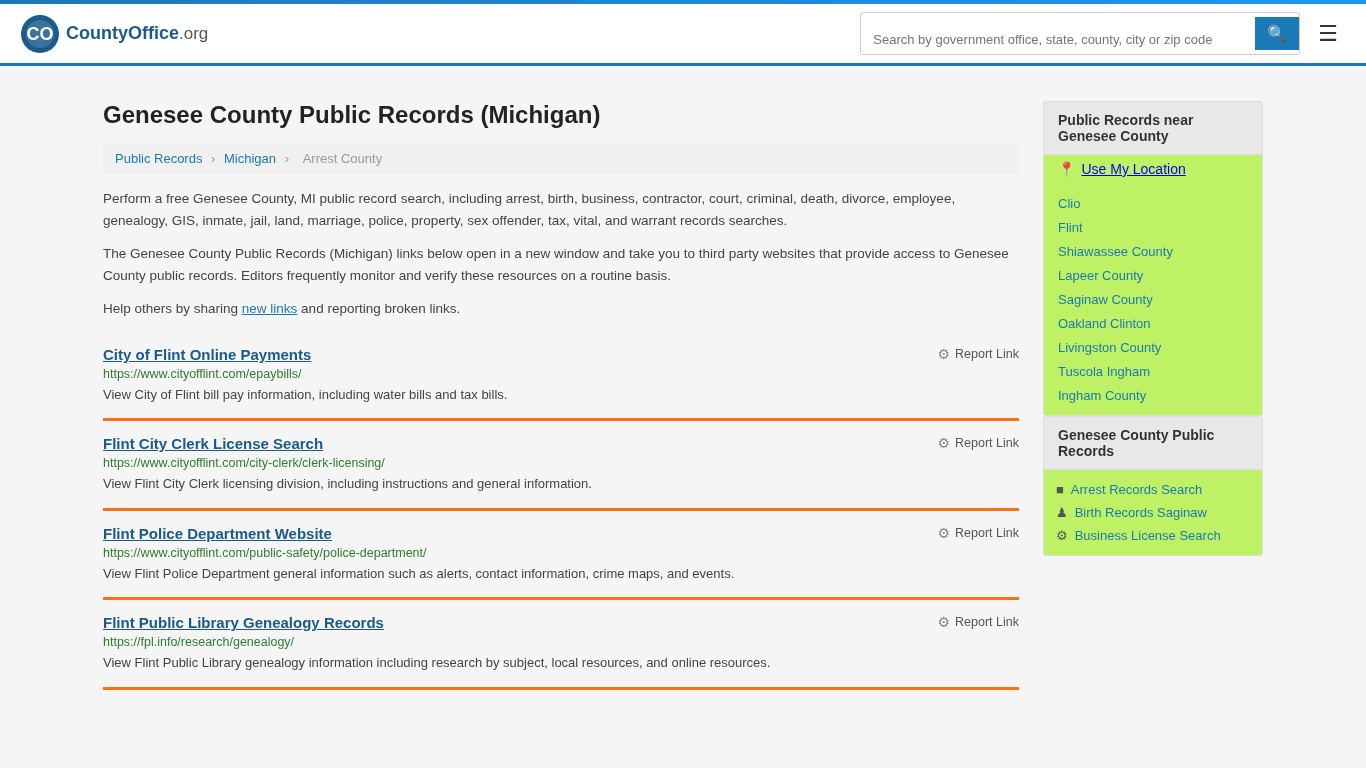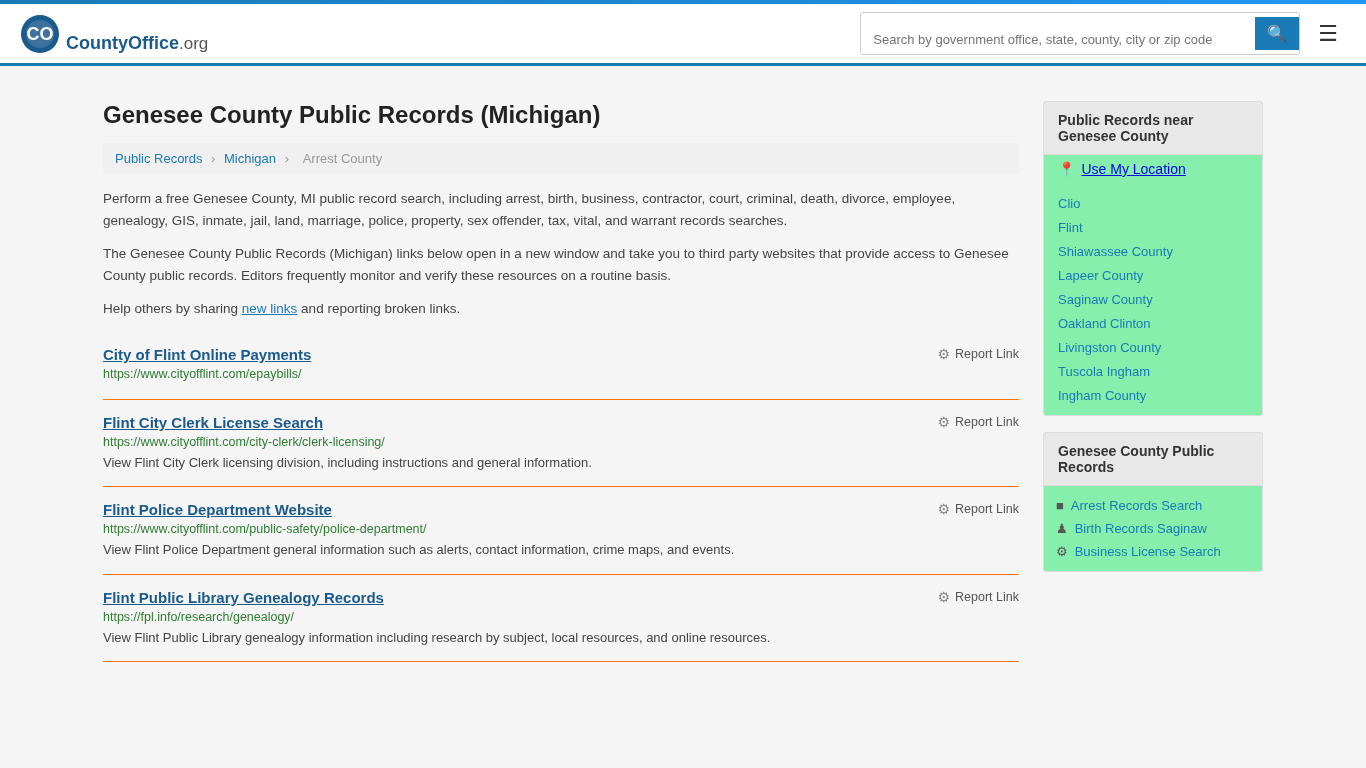--- a/index.html
+++ b/index.html
@@ -9,21 +9,21 @@
     .header {
       background: #fff;
       border-bottom: 3px solid #1a7ab5;
       padding: 8px 20px;
       display: flex;
       align-items: center;
       justify-content: space-between;
     }
     .logo-area {
       display: flex;
-      align-items: flex-end;
+      align-items: center;
       gap: 6px;
     }
     .logo-icon {
       width: 40px;
       height: 40px;
     }
     .header-right {
       display: flex;
       align-items: center;
       gap: 10px;
@@ -102,21 +102,21 @@
       line-height: 1.6;
       color: #444;
       margin-bottom: 12px;
     }
     .intro-text a {
       color: #1a7ab5;
     }
 
     
     .record-item {
-      border-bottom: 1px solid #f97316;
+      border-bottom: 3px solid #f97316;
       padding: 14px 0;
     }
     .record-header {
       display: flex;
       justify-content: space-between;
       align-items: flex-start;
       margin-bottom: 4px;
     }
     .record-title {
       font-size: 15px;
@@ -149,24 +149,23 @@
       color: #444;
       line-height: 1.5;
     }
 
     
     .sidebar {
       width: 220px;
       flex-shrink: 0;
     }
     .sidebar-section {
-      background: #86efac;
+      background: #bef264;
       border: 1px solid #ddd;
       border-radius: 3px;
-      margin-bottom: 16px;
       overflow: hidden;
     }
     .sidebar-section-title {
       background: #e8e8e8;
       padding: 10px 14px;
       font-size: 14px;
       font-weight: bold;
       color: #333;
       border-bottom: 1px solid #ddd;
     }
@@ -271,20 +270,21 @@
 
       <div class="record-item">
         <div class="record-header">
           <a class="record-title" href="#">City of Flint Online Payments</a>
           <div class="report-link">
             <span class="report-link-icon">⚙</span>
             <span>Report Link</span>
           </div>
         </div>
         <div class="record-url">https://www.cityofflint.com/epaybills/</div>
+        <div class="record-desc">View City of Flint bill pay information, including water bills and tax bills.</div>
       </div>
 
       <div class="record-item">
         <div class="record-header">
           <a class="record-title" href="#">Flint City Clerk License Search</a>
           <div class="report-link">
             <span class="report-link-icon">⚙</span>
             <span>Report Link</span>
           </div>
         </div>

